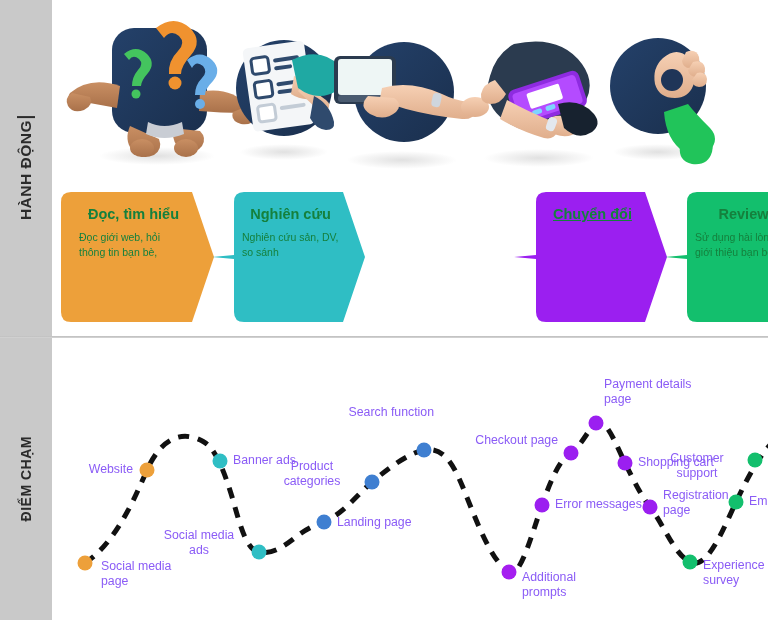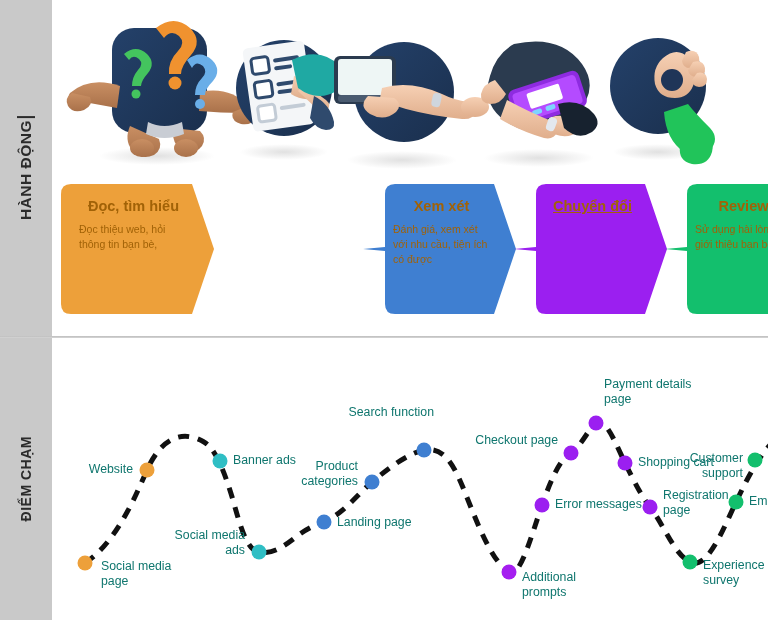--- a/index.html
+++ b/index.html
@@ -36,22 +36,22 @@
     position:absolute;left:0;top:336px;width:768px;height:2px;
     background:linear-gradient(to bottom,#bdbdbd,#d6d6d6);
   }
 
   
   .illus-row{position:absolute;left:52px;top:0;width:716px;height:178px;}
 
   
   .stages{position:absolute;left:52px;top:184px;width:716px;height:130px;}
   .stage{
-    position:absolute;top:0;height:130px;
-    color:#a16207;
+    position:absolute;top:8px;height:130px;
+    color:#15803d;
     box-sizing:border-box;
   }
   .stage .inner{
     position:absolute;inset:0;
     padding:14px 26px 10px 26px;
     box-sizing:border-box;
   }
   .stage h3{
     margin:0 0 7px 0;
     font-size:14.5px;font-weight:bold;
@@ -61,25 +61,25 @@
   .stage p{
     margin:0;font-size:10.5px;line-height:1.45;
     text-align:left;
   }
   .stage.first .inner{padding-left:18px;}
 
   
   .chart{position:absolute;left:52px;top:340px;width:716px;height:280px;}
   .tp-label{
     position:absolute;
-    font-size:12.3px;color:#0f766e;line-height:1.18;
+    font-size:12.3px;color:#8b5cf6;line-height:1.18;
     white-space:pre-line;
   }
   .tp-label.right{text-align:left;}
-  .tp-label.left{text-align:right;}
+  .tp-label.left{text-align:center;}
 </style>
 </head>
 <body>
 
 <div id="canvas">
 
   <div class="rail"></div>
   <div class="rail-label" id="rail-action">
     <span>HÀNH ĐỘNG</span>
   </div>
@@ -197,33 +197,33 @@
   </div>
 
   <div class="stages">
       <div class="stage first" style="left: 9px; width: 153px;">
         <svg width="153" height="130" viewBox="0 0 153 130" style="position: absolute; left: 0px; top: 0px;">
           <path d="M 10 0 H 131 L 153 65 L 131 130 H 10
               Q 0 130 0 120 V 10 Q 0 0 10 0 Z" fill="#eda03a"></path>
         </svg>
         <div class="inner">
           <h3>Đọc, tìm hiểu</h3>
-          <p>Đọc thiệu web, hỏi thông tin bạn bè,</p>
-        </div>
-      </div>
-      <div class="stage" style="left: 311px; width: 153px;">
+          <p>Đọc giới web, hỏi thông tin bạn bè,</p>
+        </div>
+      </div>
+      <div class="stage" style="left: 160px; width: 153px;">
         <svg width="153" height="130" viewBox="0 0 153 130" style="position: absolute; left: 0px; top: 0px;">
           <path d="M 32 0 H 131 L 153 65 L 131 130 H 32
               Q 22 130 22 120
               V 67 L 0 65 L 22 63
-              V 10 Q 22 0 32 0 Z" fill="#3f7fd1"></path>
+              V 10 Q 22 0 32 0 Z" fill="#2fbec4"></path>
         </svg>
         <div class="inner" style="padding-left: 30px;">
-          <h3>Xem xét</h3>
-          <p>Đánh giá, xem xét với nhu cầu, tiện ích có được</p>
+          <h3>Nghiên cứu</h3>
+          <p>Nghiên cứu sản, DV, so sánh</p>
         </div>
       </div>
       <div class="stage" style="left: 462px; width: 153px;">
         <svg width="153" height="130" viewBox="0 0 153 130" style="position: absolute; left: 0px; top: 0px;">
           <path d="M 32 0 H 131 L 153 65 L 131 130 H 32
               Q 22 130 22 120
               V 67 L 0 65 L 22 63
               V 10 Q 22 0 32 0 Z" fill="#9b1ff0"></path>
         </svg>
         <div class="inner" style="padding-left: 30px; text-decoration: underline;">

